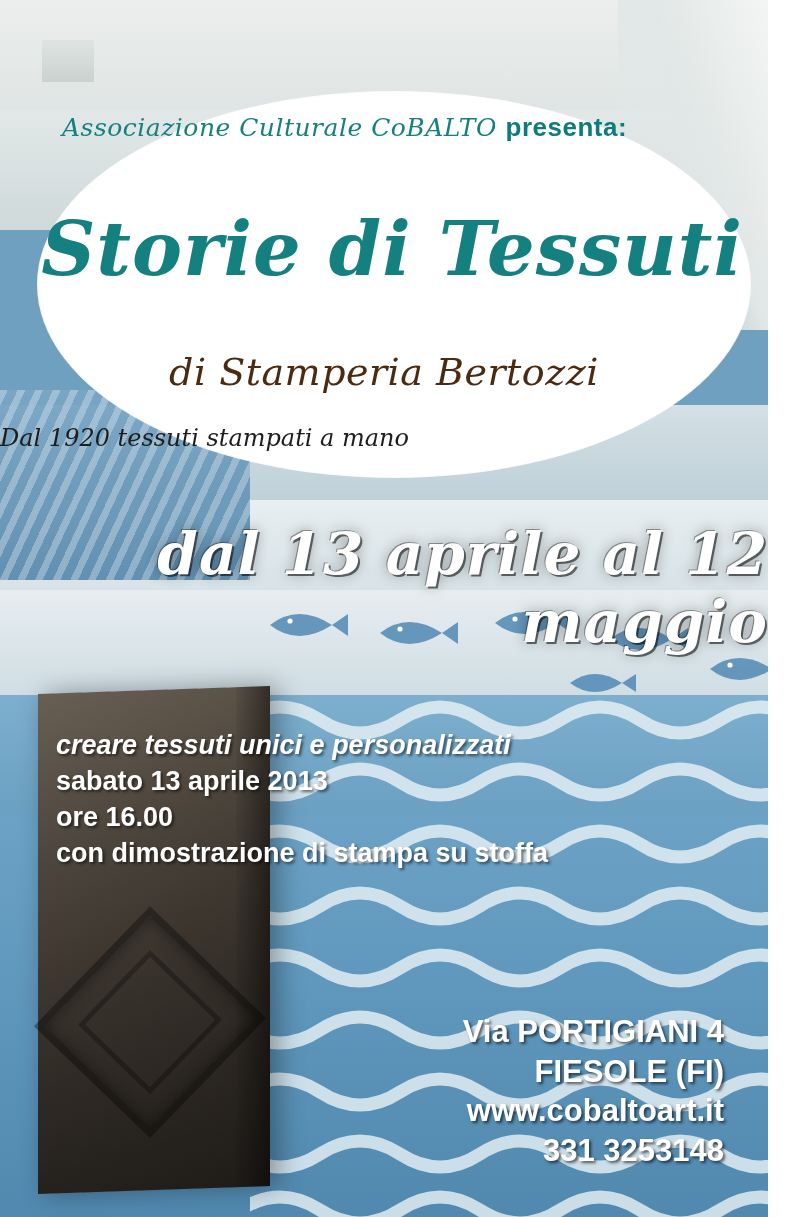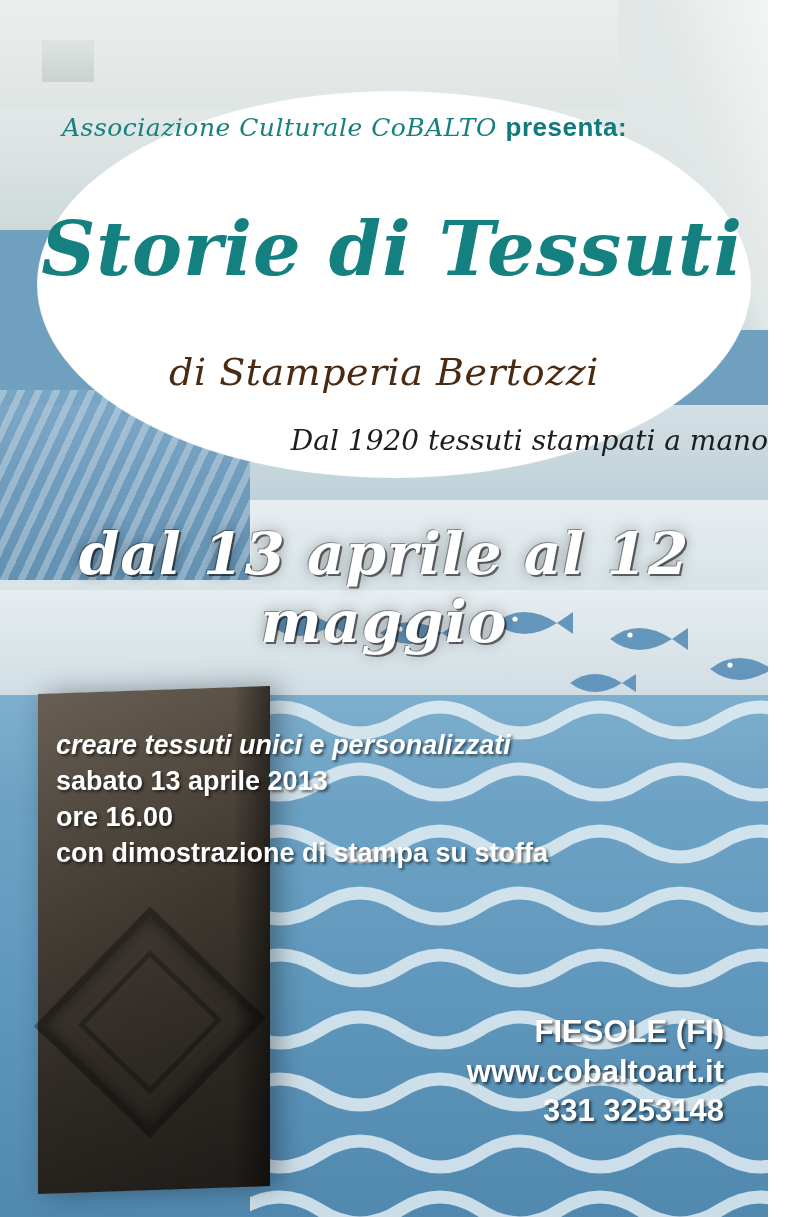--- a/index.html
+++ b/index.html
@@ -173,31 +173,31 @@
     font-family: "DejaVu Serif", serif;
     font-style: italic;
     font-size: 38px;
     color: #4a2b12;
     letter-spacing: .5px;
   }
 
   .title-tag {
     position: absolute;
     left: 0; right: 0; top: 424px;
+    text-align: left;
+    font-family: "DejaVu Serif", serif;
+    font-style: italic;
+    font-size: 24px;
+    color: #1d1d1d;
+  }
+
+  .dates {
+    position: absolute;
+    left: 0; right: 0; top: 520px;
     text-align: right;
-    font-family: "DejaVu Serif", serif;
-    font-style: italic;
-    font-size: 28px;
-    color: #1d1d1d;
-  }
-
-  .dates {
-    position: absolute;
-    left: 0; right: 0; top: 520px;
-    text-align: center;
     font-family: "DejaVu Serif", serif;
     font-style: italic;
     font-weight: bold;
     font-size: 58px;
     color: #ffffff;
     text-shadow:
       2px 2px 0 rgba(0,0,0,0.55),
       -1px -1px 0 rgba(0,0,0,0.35),
       0 0 14px rgba(0,0,0,0.35);
     letter-spacing: 1px;
@@ -313,18 +313,19 @@
   <div class="dates">dal 13 aprile al 12 maggio</div>
 
   <div class="body-text">
     <div class="it">creare tessuti unici e personalizzati</div>
     <div>sabato 13 aprile 2013</div>
     <div>ore 16.00</div>
     <div>con dimostrazione di stampa su stoffa</div>
   </div>
 
   <div class="contact">
+    <div>Via PORTIGIANI 4</div>
     <div>FIESOLE (FI)</div>
     <div>www.cobaltoart.it</div>
     <div>331 3253148</div>
   </div>
 
 </div>
 
 </body></html>

